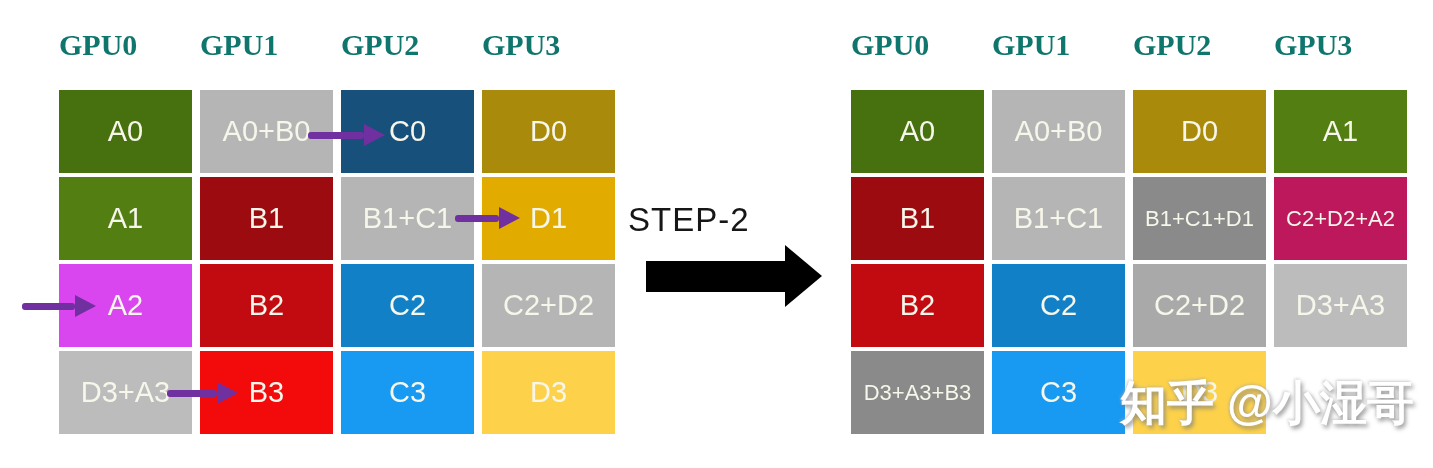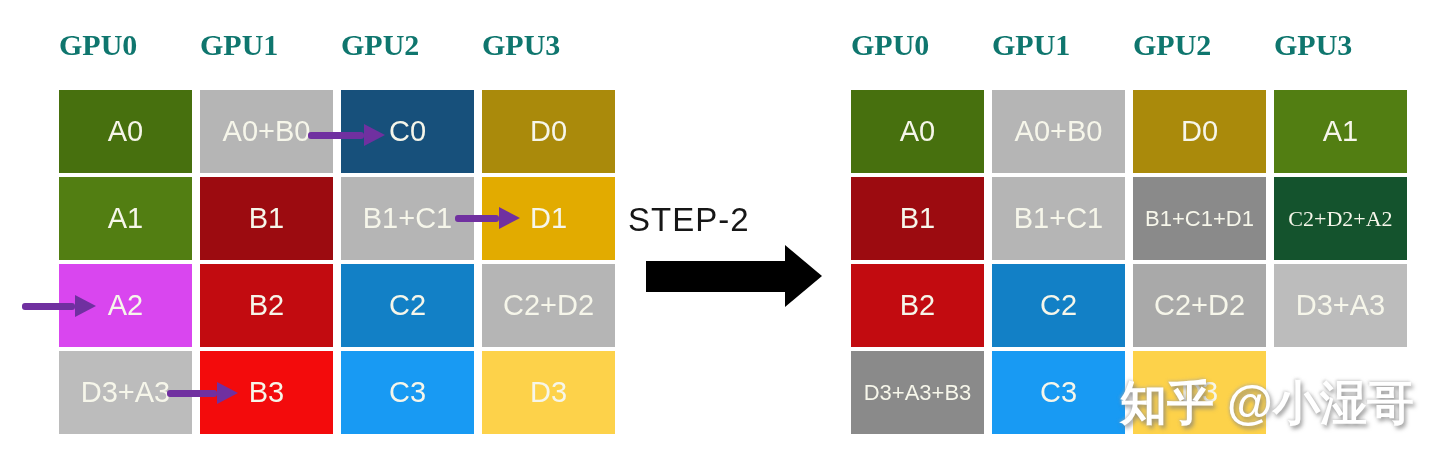--- a/index.html
+++ b/index.html
@@ -123,21 +123,21 @@
   </div>
 
   <div class="grid right">
     <div class="cell" style="background: rgb(71, 112, 14);">A0</div>
     <div class="cell" style="background: rgb(181, 181, 181);">A0+B0</div>
     <div class="cell" style="background: rgb(170, 138, 11);">D0</div>
     <div class="cell" style="background: rgb(82, 126, 18);">A1</div>
     <div class="cell" style="background: rgb(156, 11, 16);">B1</div>
     <div class="cell" style="background: rgb(181, 181, 181);">B1+C1</div>
     <div class="cell small" style="background: rgb(138, 138, 138);">B1+C1+D1</div>
-    <div class="cell small" style="background: #14532d; font-family: Liberation Serif, serif;">C2+D2+A2</div>
+    <div class="cell small" style="background: #be185d;">C2+D2+A2</div>
     <div class="cell" style="background: rgb(194, 11, 16);">B2</div>
     <div class="cell" style="background: rgb(18, 128, 198);">C2</div>
     <div class="cell" style="background: rgb(169, 169, 169);">C2+D2</div>
     <div class="cell" style="background: rgb(188, 188, 188);">D3+A3</div>
     <div class="cell small" style="background: rgb(138, 138, 138);">D3+A3+B3</div>
     <div class="cell" style="background: rgb(24, 154, 243);">C3</div>
     <div class="cell" style="background: rgb(253, 210, 74);">D3</div>
   </div>
 
   <div class="watermark">知乎 @小湿哥</div>

